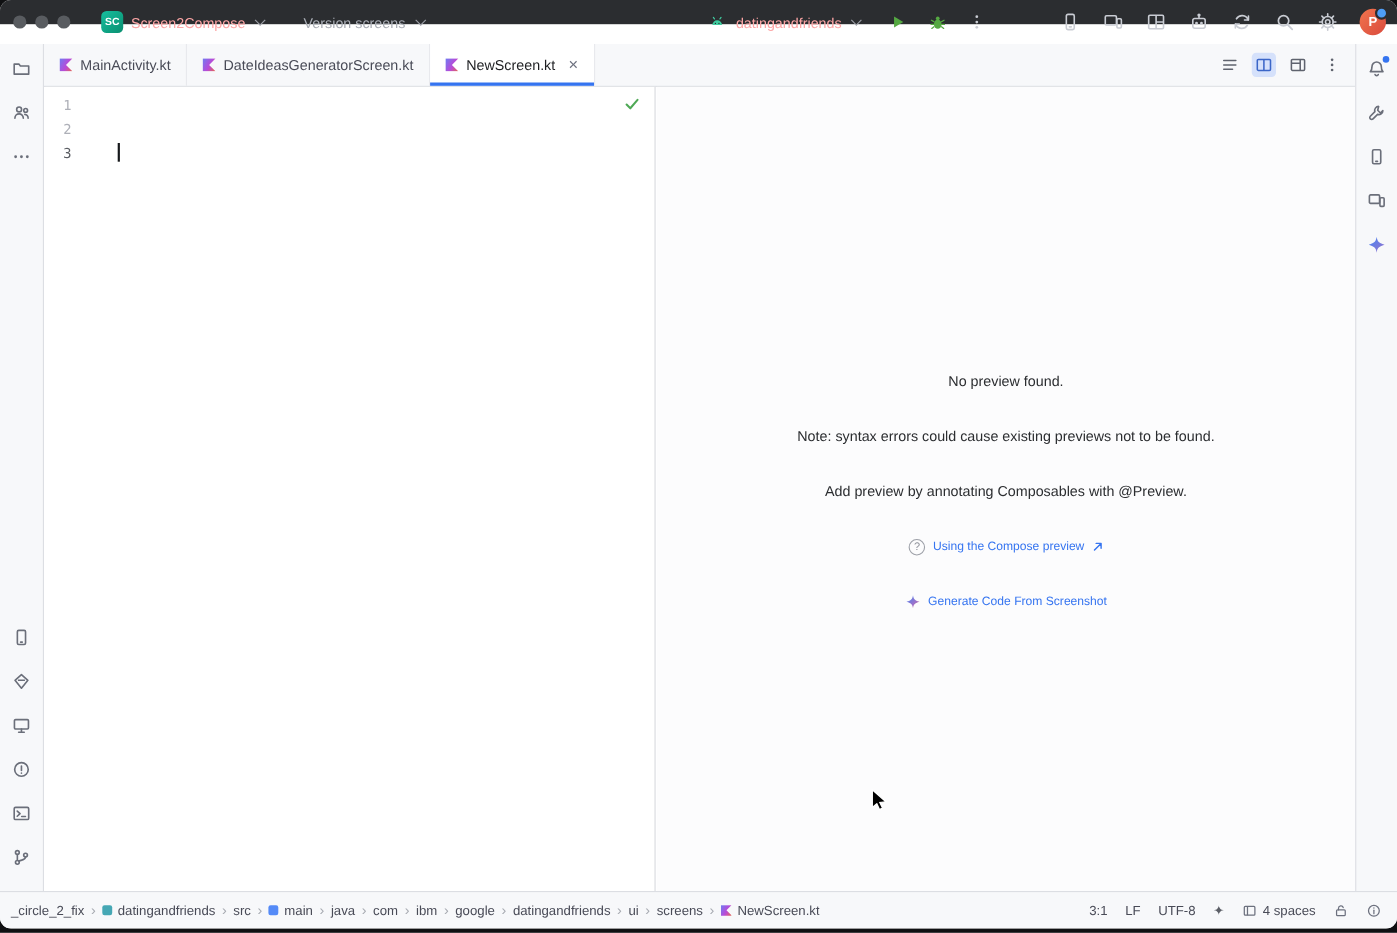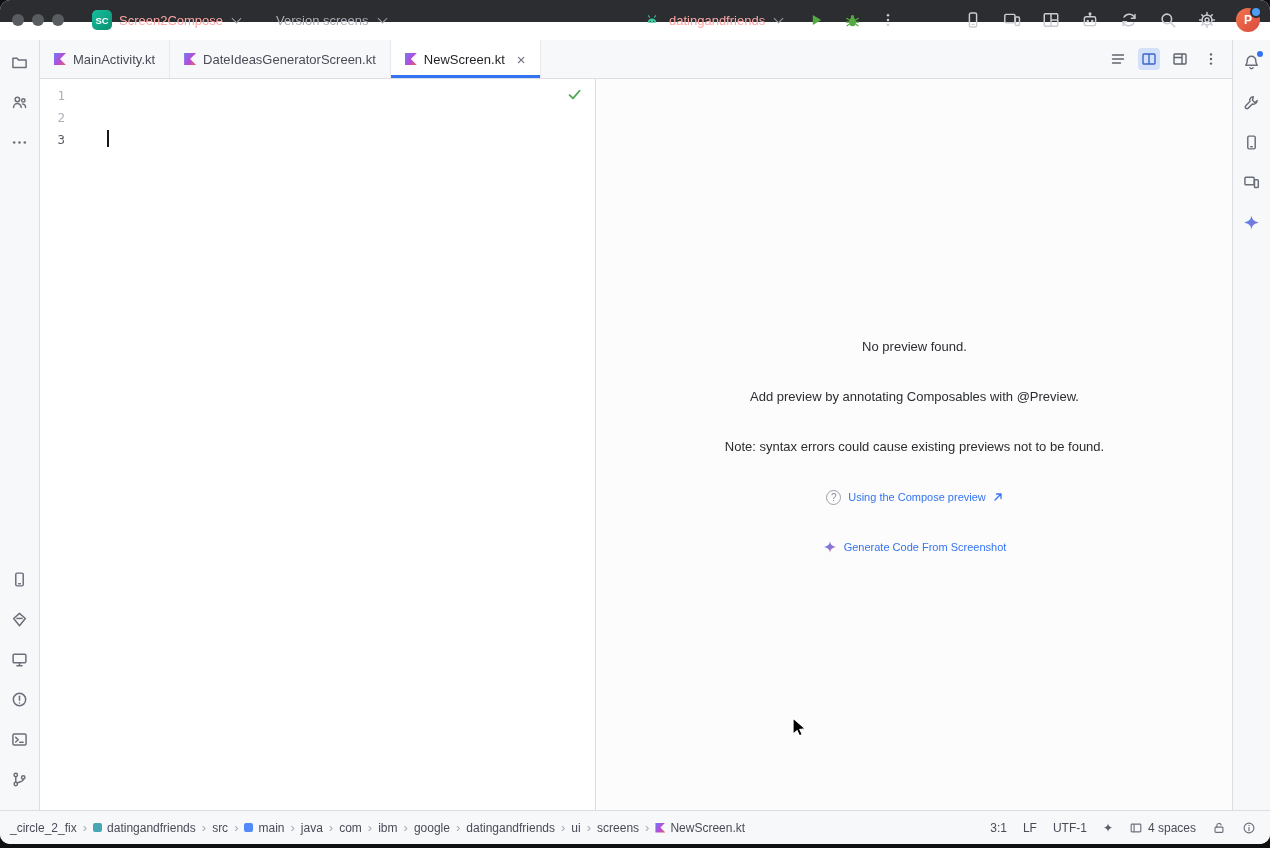--- a/index.html
+++ b/index.html
@@ -310,22 +310,22 @@
     <span class="inspection">
       <svg width="15" height="15" viewBox="0 0 16 16" fill="none" stroke="#4FA956" stroke-width="2" stroke-linecap="round" stroke-linejoin="round">
           <path d="m2.8 8.6 3.6 3.6L13.4 4"></path>
         </svg>
     </span>
   </div>
 
   <div id="preview">
     <div id="preview-msg">
       <div class="pv-line">No preview found.</div>
+      <div class="pv-line">Note: syntax errors could cause existing previews not to be found.</div>
       <div class="pv-line">Add preview by annotating Composables with @Preview.</div>
-      <div class="pv-line">Note: syntax errors could cause existing previews not to be found.</div>
       <div class="pv-link-row">
         <span class="help-ic">?</span>
         <span class="pv-link">Using the Compose preview</span>
         <svg width="10" height="10" viewBox="0 0 10 10" fill="none" stroke="#3574F0" stroke-width="1.3" stroke-linecap="round" stroke-linejoin="round">
             <path d="M2 8 8 2M3.5 2H8v4.5"></path>
           </svg>
       </div>
       <div class="pv-link-row">
         <svg width="14" height="14" viewBox="0 0 16 16">
             <defs>
@@ -429,21 +429,21 @@
         </span>
         <span class="crumb-sep">›</span>
         <span class="crumb">
           <span class="bc-ic kotlin-file-icon"></span>
           <span>NewScreen.kt</span>
         </span>
       </div>
     <div class="status-widgets">
       <span class="sw">3:1</span>
       <span class="sw">LF</span>
-      <span class="sw">UTF-1</span>
+      <span class="sw">UTF-8</span>
       <span class="sw spark">✦</span>
       <span class="sw">
         <svg width="14" height="14" viewBox="0 0 16 16" fill="none" stroke="#6C707E" stroke-width="1.3">
             <rect x="2.5" y="3.5" width="11" height="9" rx="1"></rect>
             <path d="M5.8 3.5v9"></path>
           </svg>
         <span>4 spaces</span>
       </span>
       <span class="sw">
         <svg width="14" height="14" viewBox="0 0 16 16" fill="none" stroke="#6C707E" stroke-width="1.3" stroke-linecap="round">

